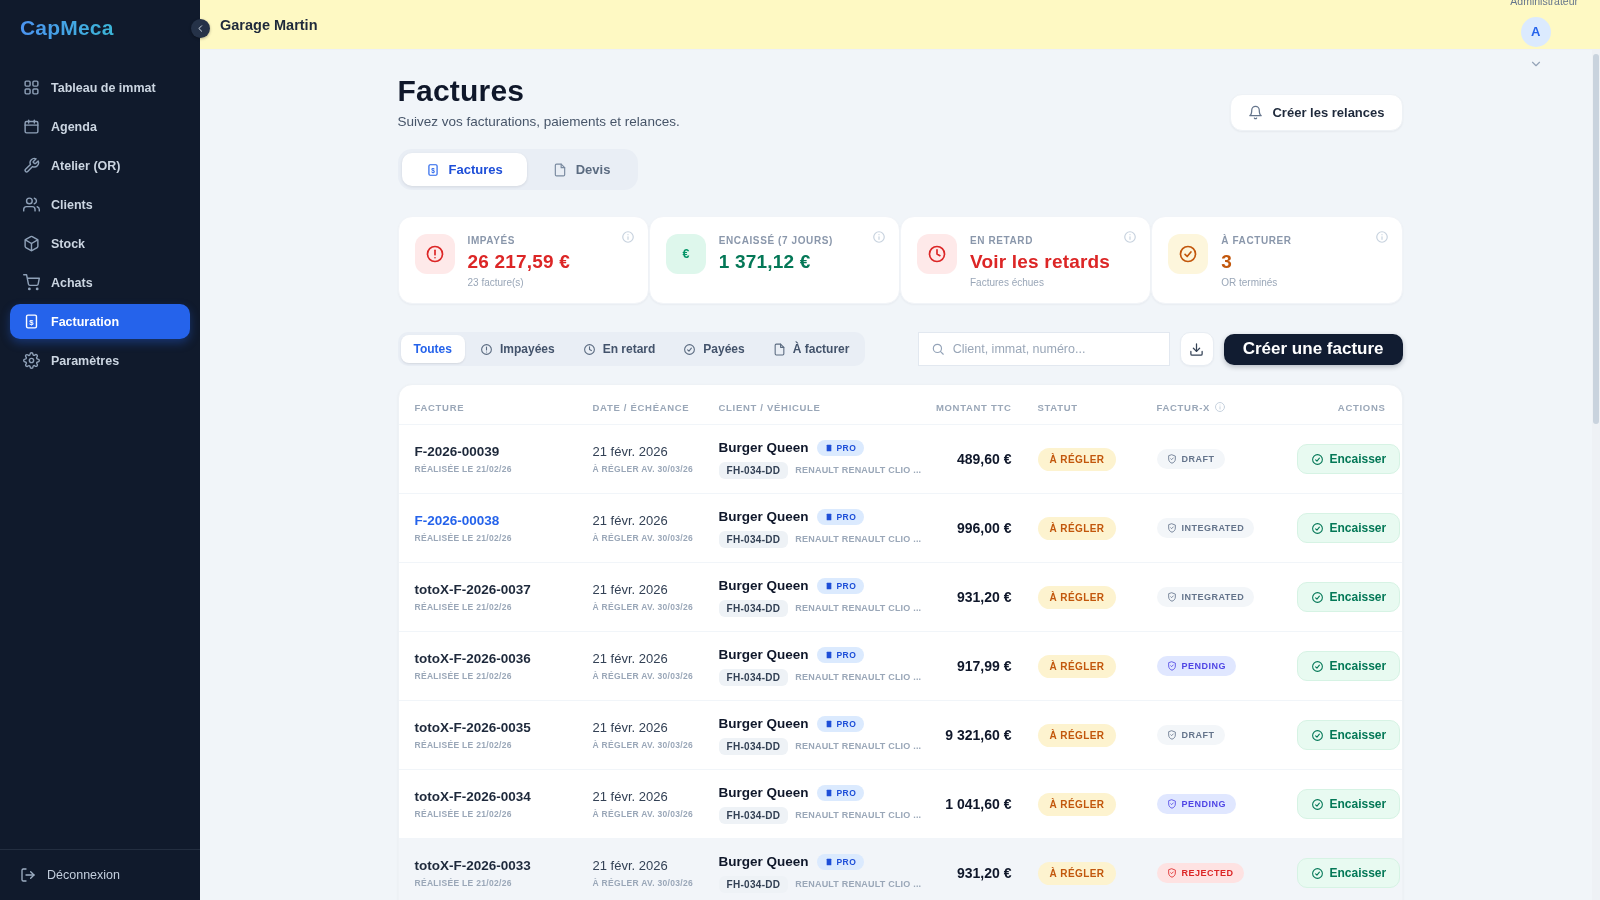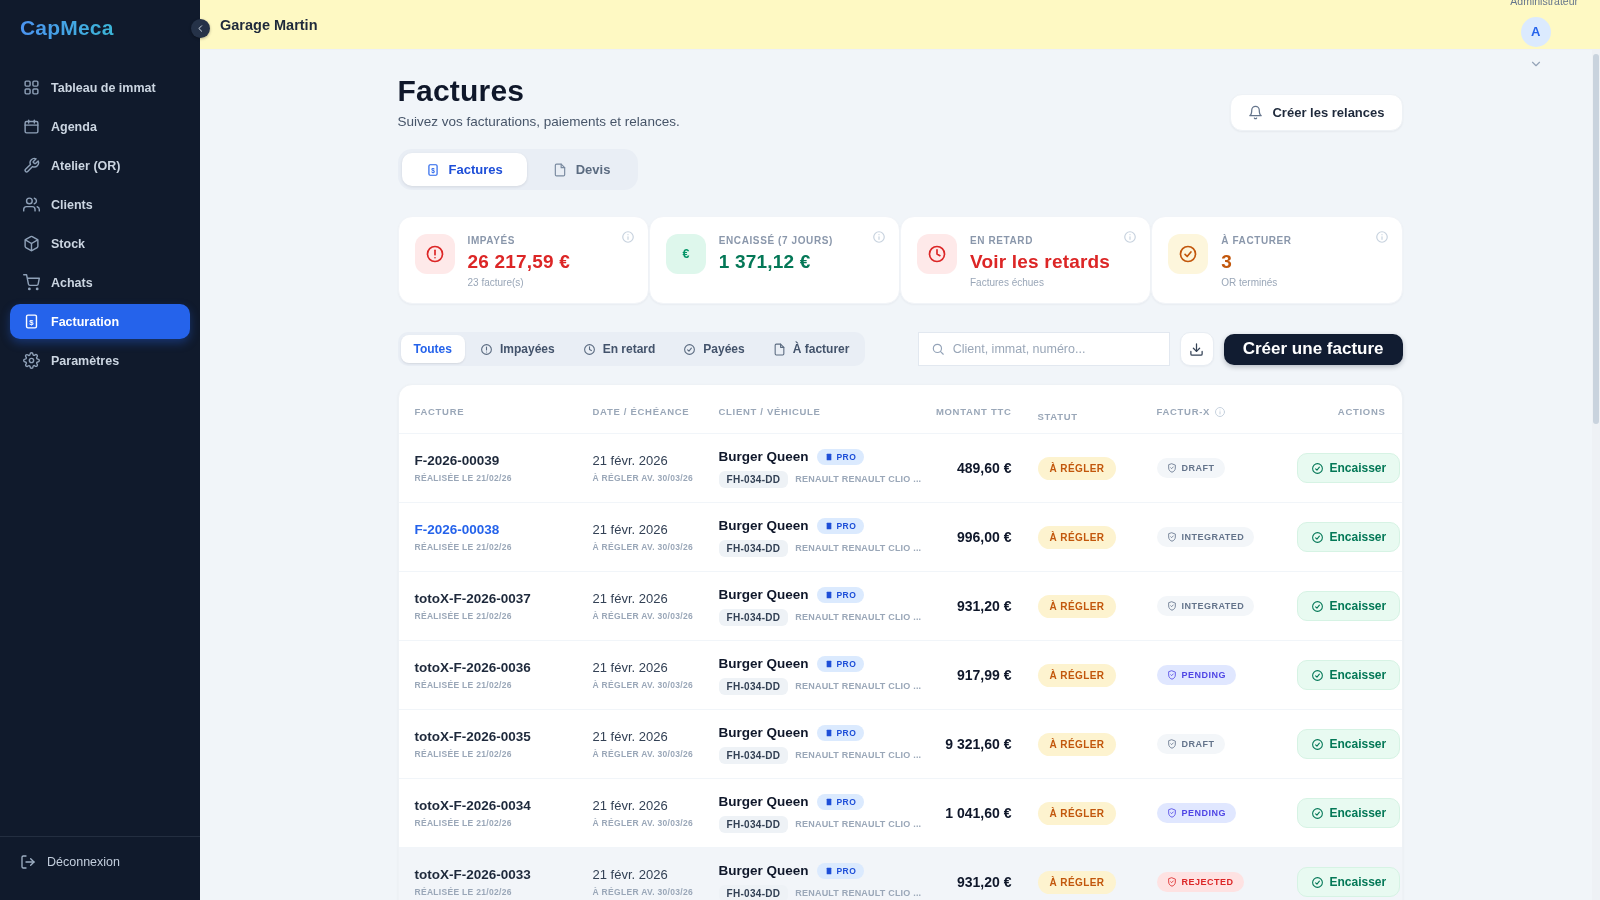--- a/index.html
+++ b/index.html
@@ -11,21 +11,21 @@
   .sidebar { position:relative; width:200px; height:900px; background:#101a2c; flex:0 0 200px; }
   .logo { padding:16px 20px 6px 20px; font-size:21px; font-weight:800; letter-spacing:.2px;
           background:linear-gradient(90deg,#4f8df7,#2dd4bf); -webkit-background-clip:text; background-clip:text; color:transparent; }
   .nav { margin-top:22px; display:flex; flex-direction:column; }
   .nav-item { display:flex; align-items:center; gap:11px; margin:2px 10px; padding:9px 13px; border-radius:10px;
               font-size:12.5px; font-weight:600; color:#cbd5e1; cursor:pointer; border:none; background:transparent; text-align:left; }
   .nav-item .nav-icon { width:17px; height:17px; color:#8fa1b8; display:flex; }
   .nav-item.active { background:#2563eb; color:#ffffff; box-shadow:0 4px 10px rgba(37,99,235,.35); }
   .nav-item.active .nav-icon { color:#fff; }
   .nav-icon svg, .ico svg { width:100%; height:100%; display:block; }
-  .sidebar-footer { position:absolute; left:0; right:0; bottom:13px; border-top:1px solid rgba(148,163,184,.15); padding:17px 20px; }
+  .sidebar-footer { position:absolute; left:0; right:0; bottom:0; border-top:1px solid rgba(148,163,184,.15); padding:17px 20px; }
   .logout-btn { display:flex; align-items:center; gap:11px; background:none; border:none; color:#c3cedd; font-size:12.5px; font-weight:500; cursor:pointer; font-family:inherit; }
   .logout-btn .ico { width:16px; height:16px; color:#9fb0c4; }
 
   .collapse-btn { position:absolute; left:191px; top:19px; width:19px; height:19px; border-radius:50%;
                   background:#253248; color:#dbe3ee; border:none; display:flex; align-items:center; justify-content:center; cursor:pointer; z-index:30; box-shadow:0 1px 3px rgba(0,0,0,.3); }
   .collapse-btn .ico { width:11px; height:11px; }
 
   
   .main { flex:1; display:flex; flex-direction:column; height:900px; position:relative; }
   .topbar { height:50px; background:#fef9c3; border-bottom:1px solid #edf1f6; display:flex; align-items:center; justify-content:space-between; padding:0 22px 0 20px; flex:0 0 50px; }
@@ -449,21 +449,21 @@
           <button class="create-btn">Créer une facture</button>
         </div>
       </div>
 
       <div class="table-card">
         <div class="tgrid thead">
           <div class="th">FACTURE</div>
           <div class="th">DATE / ÉCHÉANCE</div>
           <div class="th">CLIENT / VÉHICULE</div>
           <div class="th right">MONTANT TTC</div>
-          <div class="th" style="padding-left:26px;margin-top:10px;">STATUT</div>
+          <div class="th" style="padding-left:26px;">STATUT</div>
           <div class="th" style="padding-left:10px;">
             <span>FACTUR-X</span>
             <span class="ico">
                 <svg viewBox="0 0 24 24" fill="none" stroke="currentColor" stroke-width="2" stroke-linecap="round" stroke-linejoin="round">
                   <circle cx="12" cy="12" r="9"></circle>
                   <line x1="12" y1="11.5" x2="12" y2="16"></line>
                   <line x1="12" y1="8" x2="12" y2="8.01"></line>
                 </svg>
               </span>
           </div>

